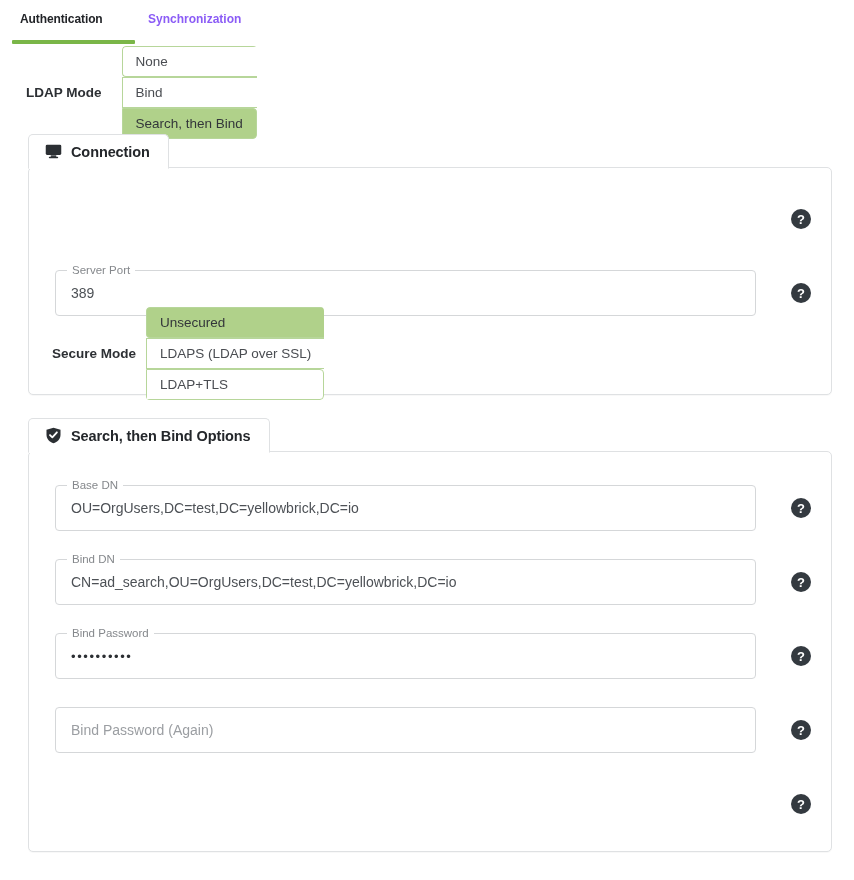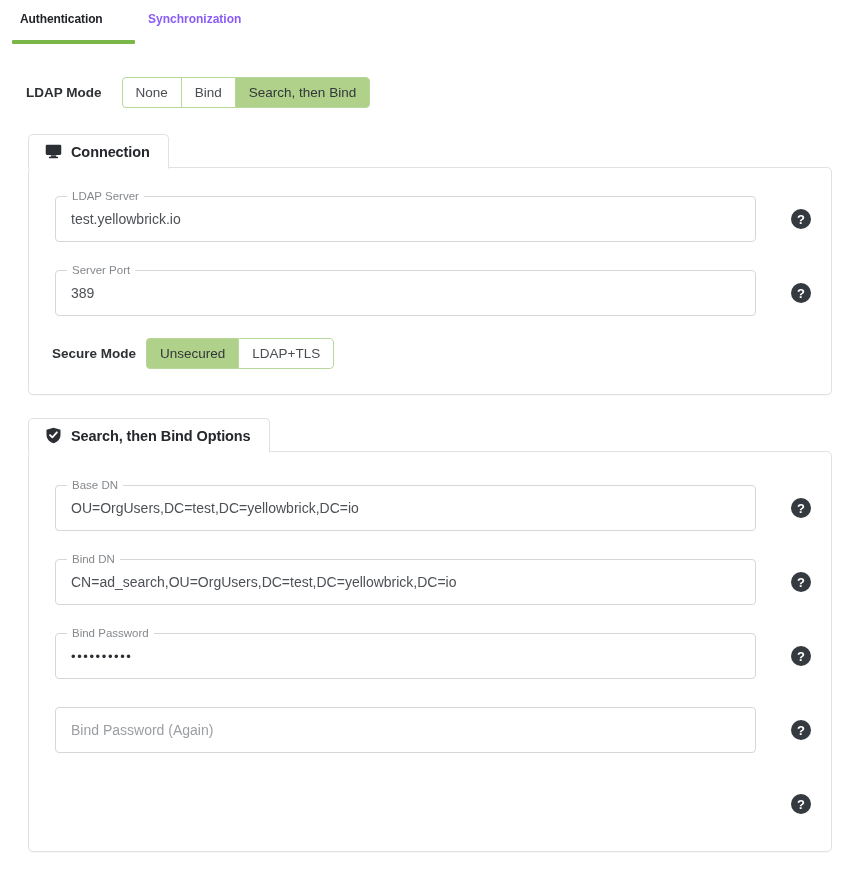--- a/index.html
+++ b/index.html
@@ -65,20 +65,21 @@
     margin-left: 26px;
     font-size: 13.5px;
     font-weight: bold;
     color: #2d3034;
     margin-right: 20px;
   }
   .seg-group {
     display: flex;
     border-radius: 4px;
     overflow: hidden;
+    flex-direction: column;
   }
   .seg {
     font-size: 13.5px;
     color: #4a4d52;
     background: #ffffff;
     border: 1px solid #b7d69a;
     border-right: none;
     padding: 0 13px;
     height: 31px;
     line-height: 30px;
@@ -239,24 +240,20 @@
       <svg width="17" height="17" viewBox="0 0 16 16" fill="#2b2f33">
         <rect x="0.7" y="1.6" width="14.6" height="9.6" rx="1.3"></rect>
         <rect x="5.4" y="11.6" width="5.2" height="1.5"></rect>
         <rect x="3.6" y="12.9" width="8.8" height="1.5" rx="0.7"></rect>
       </svg>
     </span>
     <span class="panel-tab-title">Connection</span>
   </div>
 
   <div class="field-row" style="position:absolute; left:0; top:28px; width:100%;">
-    <div class="field">
-      <span class="field-legend">LDAP Server</span>
-      <span class="field-value">test.yellowbrick.io</span>
-    </div>
     <span class="help-icon">
       <svg width="20" height="20" viewBox="0 0 20 20">
         <circle cx="10" cy="10" r="10" fill="#343a40"></circle>
         <text x="10" y="14.6" text-anchor="middle" font-family="Liberation Sans, sans-serif" font-size="13" font-weight="bold" fill="#ffffff">?</text>
       </svg>
     </span>
   </div>
 
   <div class="field-row" style="position:absolute; left:0; top:102px; width:100%;">
     <div class="field">
@@ -268,20 +265,21 @@
         <circle cx="10" cy="10" r="10" fill="#343a40"></circle>
         <text x="10" y="14.6" text-anchor="middle" font-family="Liberation Sans, sans-serif" font-size="13" font-weight="bold" fill="#ffffff">?</text>
       </svg>
     </span>
   </div>
 
   <div class="secure-row" style="top:170px;">
     <div class="secure-label">Secure Mode</div>
     <div class="seg-group">
       <div class="seg active">Unsecured</div>
+      <div class="seg">LDAPS (LDAP over SSL)</div>
       <div class="seg">LDAP+TLS</div>
     </div>
   </div>
 </div>
 
 <div class="panel" id="search-bind-panel" style="top:451px; height:401px;">
 
   <div class="panel-tab">
     <span class="panel-icon">
       <svg width="17" height="17" viewBox="0 0 16 16">

